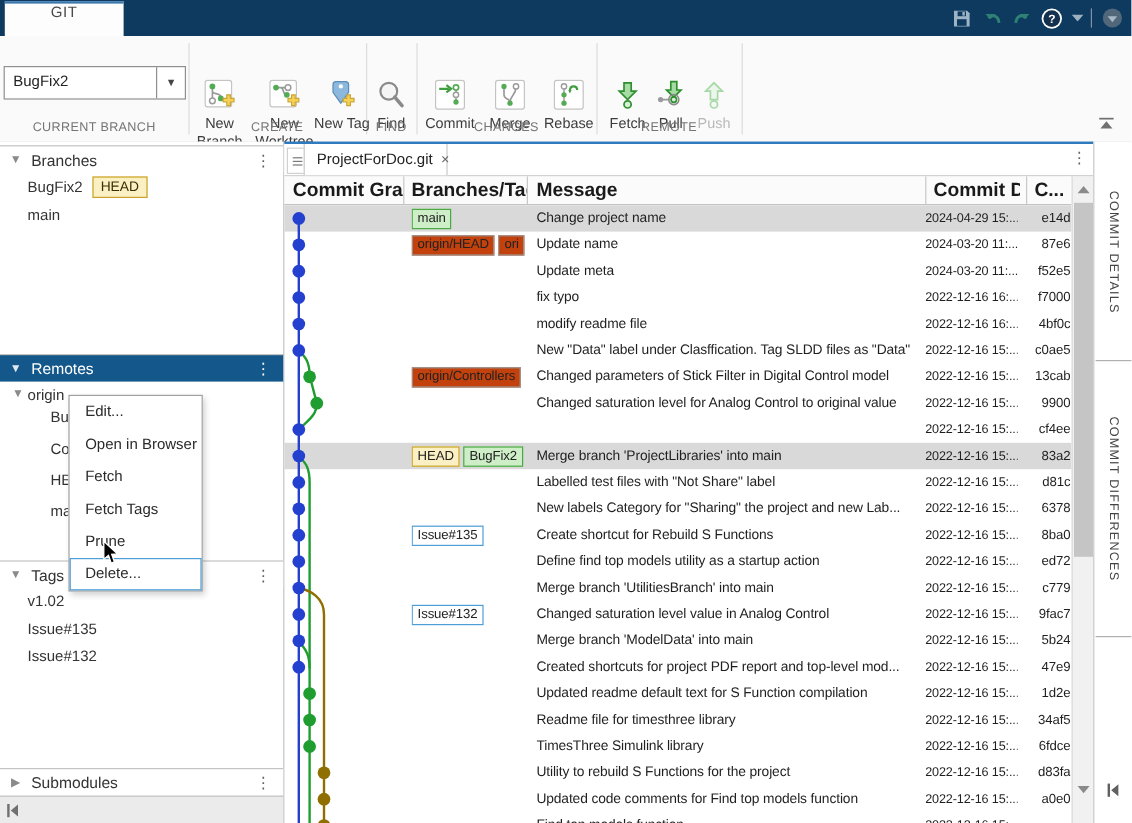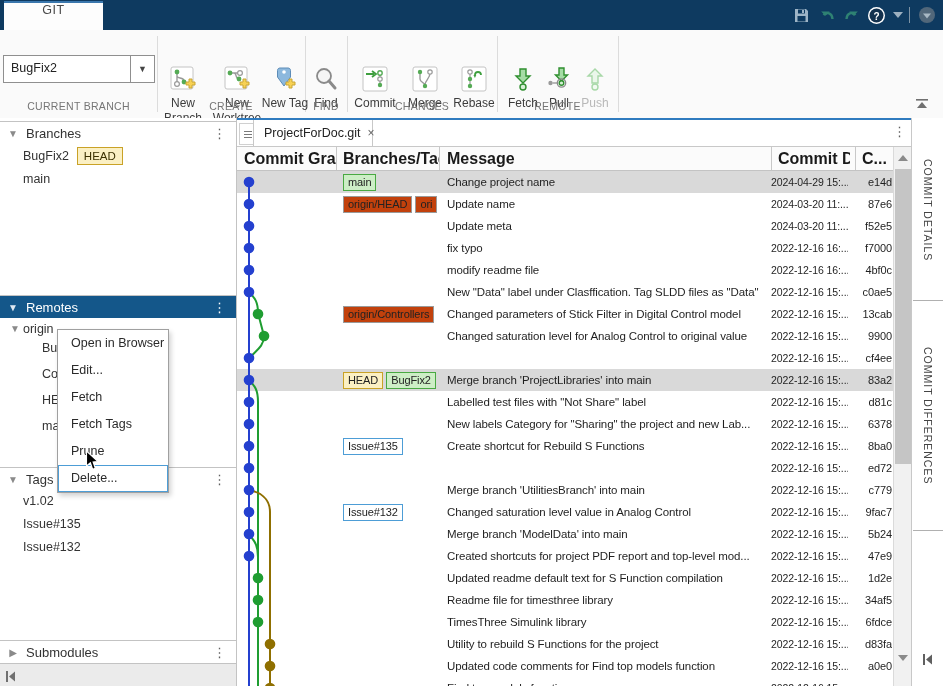--- a/index.html
+++ b/index.html
@@ -321,22 +321,22 @@
   <div class="abs bottom-bar">
     <div style="position:absolute;left:4px;top:5px">
       <svg width="13" height="13" viewBox="0 0 13 13">
           <rect x="2" y="1" width="2" height="11" fill="#707070"></rect>
           <path d="M11,1.5 L5,6.5 L11,11.5 z" fill="#707070"></path>
         </svg>
     </div>
   </div>
 
   <div class="abs cmenu" id="context-menu">
+      <div class="cmenu-item">Edit...</div>
       <div class="cmenu-item">Open in Browser</div>
-      <div class="cmenu-item">Edit...</div>
       <div class="cmenu-item">Fetch</div>
       <div class="cmenu-item">Fetch Tags</div>
       <div class="cmenu-item">Prune</div>
       <div class="cmenu-item active">Delete...</div>
     </div>
   <div class="abs cursor">
     <svg width="15" height="21" viewBox="0 0 15 21">
         <path d="M1.5,1 L1.5,16 L5.4,12.8 L7.6,19.2 L10.3,18.2 L8.1,11.9 L13,11.6 Z" fill="#000" stroke="#fff" stroke-width="1.1"></path>
       </svg>
   </div>
@@ -451,20 +451,21 @@
       <div class="trow">
         <div class="cell c-badges">
           <span class="badge blue">Issue#135</span>
         </div>
         <div class="cell c-msg">Create shortcut for Rebuild S Functions</div>
         <div class="cell c-date">2022-12-16 15:...</div>
         <div class="cell c-hash">8ba0</div>
       </div>
       <div class="trow">
         <div class="cell c-badges"></div>
+        <div class="cell c-msg">Define find top models utility as a startup action</div>
         <div class="cell c-date">2022-12-16 15:...</div>
         <div class="cell c-hash">ed72</div>
       </div>
       <div class="trow">
         <div class="cell c-badges"></div>
         <div class="cell c-msg">Merge branch 'UtilitiesBranch' into main</div>
         <div class="cell c-date">2022-12-16 15:...</div>
         <div class="cell c-hash">c779</div>
       </div>
       <div class="trow">

